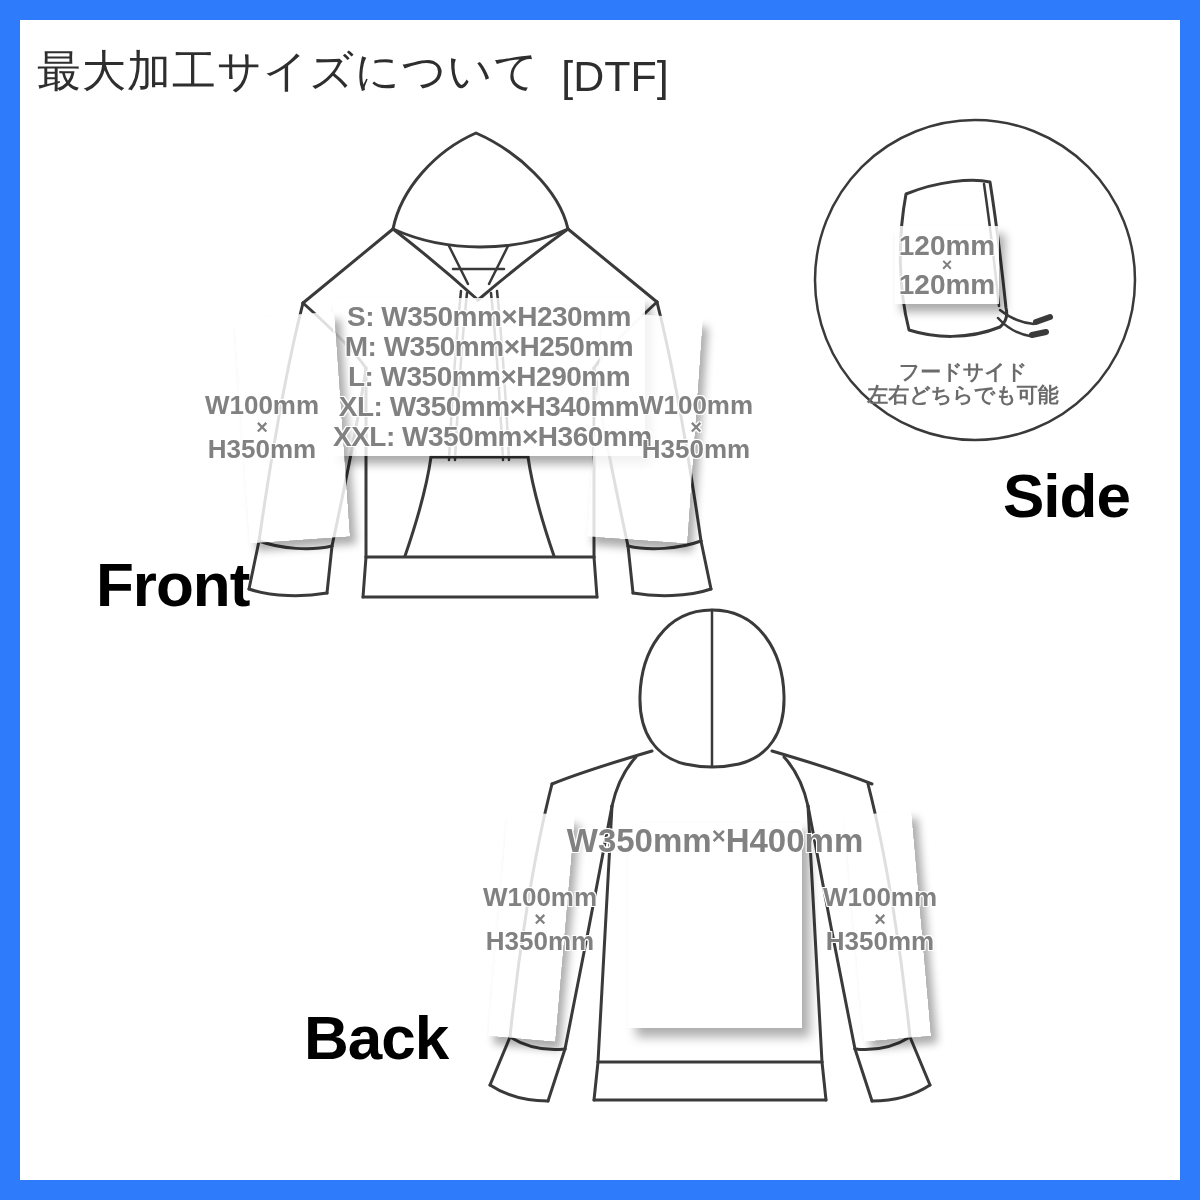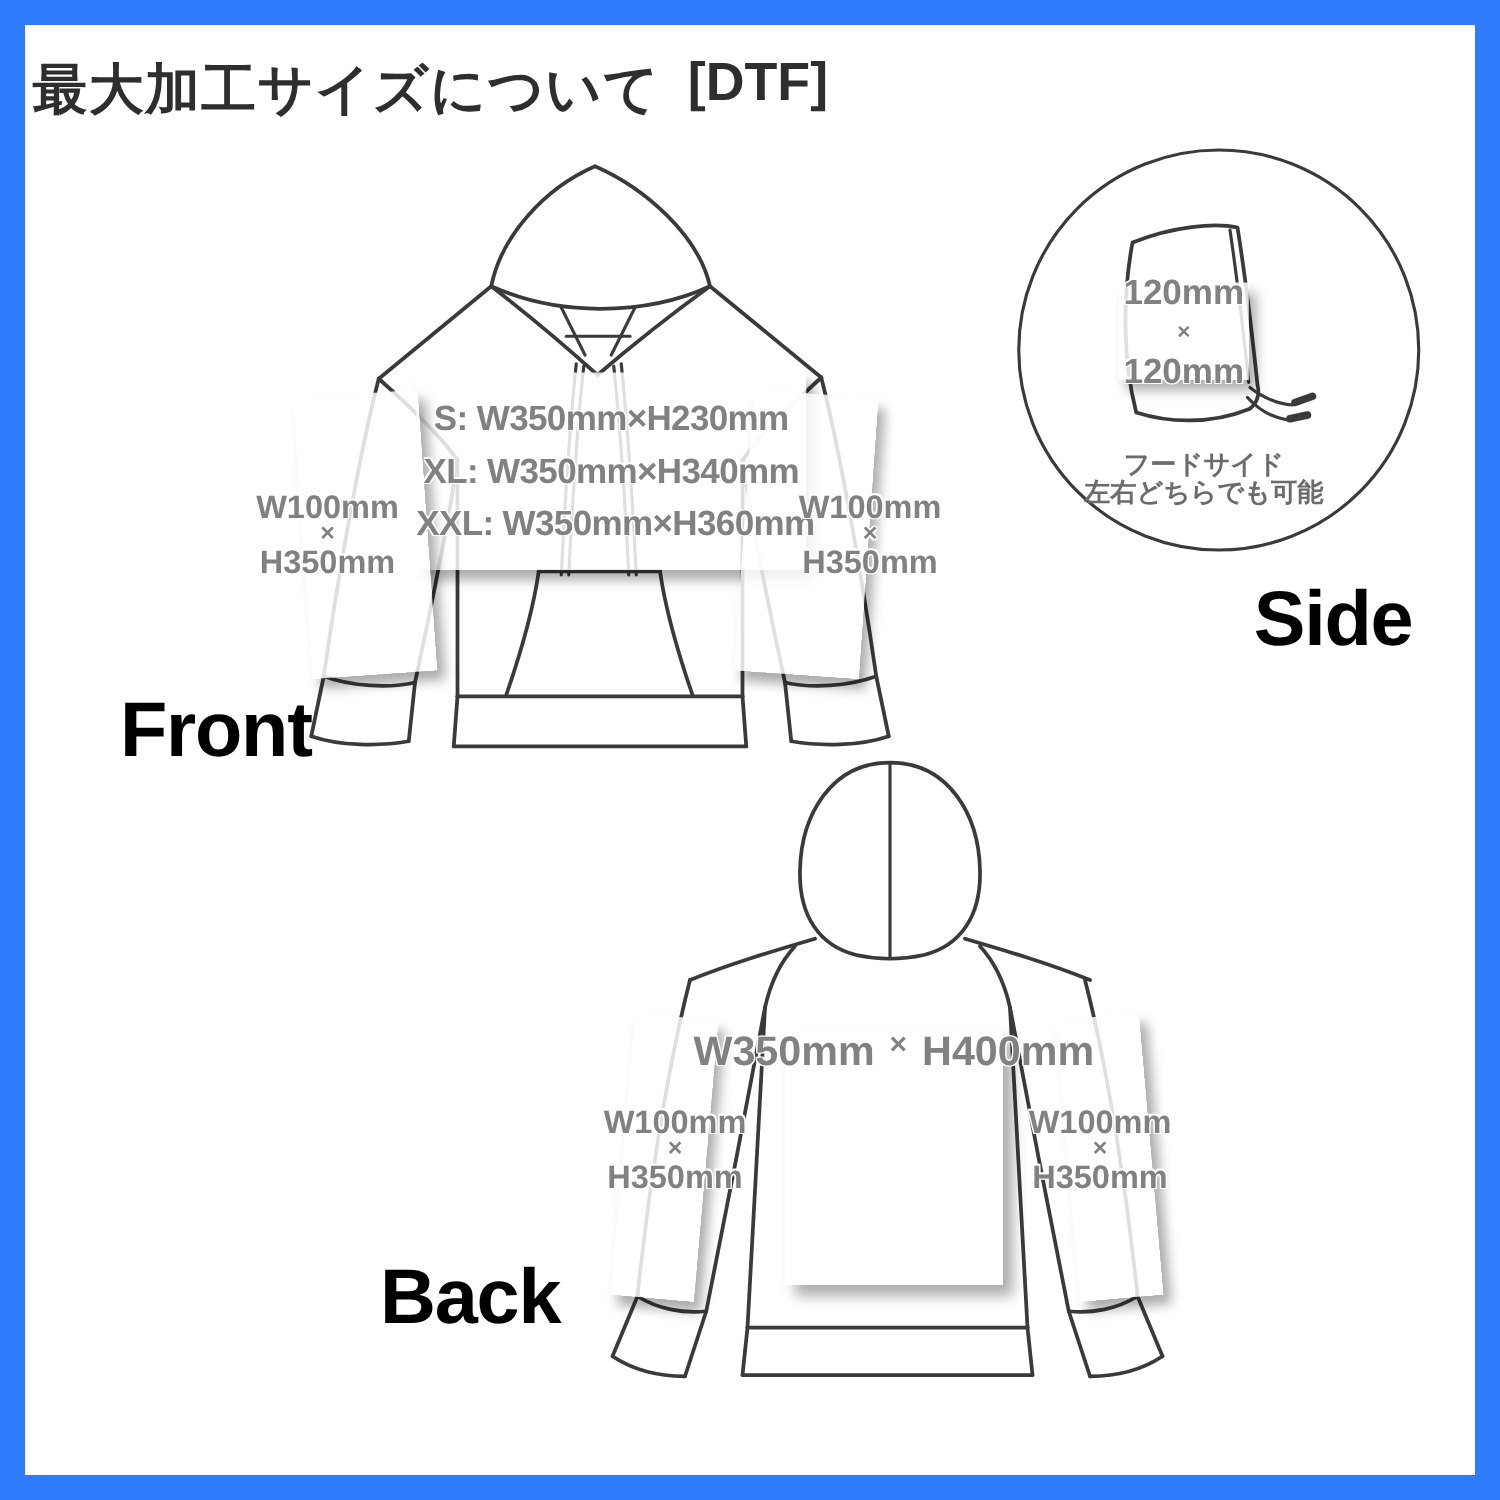--- a/index.html
+++ b/index.html
@@ -11,33 +11,33 @@
   .artwork{position:absolute;left:0;top:0;z-index:1;}
   .artwork path,.artwork circle{fill:none;stroke:var(--c-outline,#3a3a3a);stroke-width:3;stroke-linecap:round;stroke-linejoin:round;}
   .artwork circle{stroke-width:2.5;fill:#fff;}
   .artwork .thin{stroke-width:2.5;}
   .artwork .cord{stroke-width:2.5;}
   .artwork .toggle{stroke-width:6;}
   .plate{
     position:absolute;background:rgba(255,255,255,0.84);
     box-shadow:6px 8px 9px rgba(0,0,0,0.33);z-index:2;
   }
-  .txt{position:absolute;z-index:3;text-align:center;font-weight:bold;gap:12px;}
+  .txt{position:absolute;z-index:3;text-align:center;font-weight:bold;}
   .meas{color:var(--c-measurement-text,#818181);
     text-shadow:-1px -1px 0 #fff,1px -1px 0 #fff,-1px 1px 0 #fff,1px 1px 0 #fff;}
   .size-list{left:333px;top:298px;width:312px;height:158px;display:flex;flex-direction:column;justify-content:center;font-size:28px;line-height:30px;letter-spacing:-0.5px;white-space:nowrap;}
   .sleeve-label{width:132px;font-size:26px;line-height:26px;}
   .sleeve-label .times{font-size:20px;line-height:18px;}
   .side-print{left:895px;top:226px;width:104px;height:78px;display:flex;flex-direction:column;justify-content:center;font-size:28px;line-height:24px;}
   .side-print .times{font-size:18px;line-height:15px;}
   .back-print{left:628px;top:823px;width:174px;height:205px;display:flex;justify-content:center;font-size:33px;line-height:36px;}
   .back-print .times{font-size:24px;line-height:26px;}
   .caption{left:867px;top:360px;width:192px;font-size:21px;line-height:23px;color:var(--c-caption-text,#6b6b6b);}
   .big-label{font-size:62px;line-height:62px;color:var(--c-label-text,#000);z-index:4;letter-spacing:-1px;}
-  .title{position:absolute;left:26px;top:42px;display:flex;align-items:flex-start;gap:22px;z-index:5;color:var(--c-title-text,#2e2e2e);font-weight:bold;}
+  .title{position:absolute;left:37px;top:42px;display:flex;align-items:flex-end;gap:22px;z-index:5;color:var(--c-title-text,#2e2e2e);font-weight:normal;}
   .title .main{font-size:44px;letter-spacing:1px;}
   .title .tag{font-size:43px;}
 </style>
 </head>
 <body>
 
 <div class="canvas">
 
   <svg class="artwork" width="1200" height="1200" viewBox="0 0 1200 1200">
 
@@ -137,20 +137,22 @@
   <div class="plate" style="left:498px;top:813px;width:67px;height:226px;transform:rotate(5deg);"></div>
   <div class="plate" style="left:854px;top:813px;width:67px;height:226px;transform:rotate(-5deg);"></div>
 
   <div class="title">
     <span class="main">最大加工サイズについて</span>
     <span class="tag">[DTF]</span>
   </div>
 
   <div class="txt meas size-list">
     <div>S: W350mm×H230mm</div>
+    <div>M: W350mm×H250mm</div>
+    <div>L: W350mm×H290mm</div>
     <div>XL: W350mm×H340mm</div>
     <div>XXL: W350mm×H360mm</div>
   </div>
 
   <div class="txt meas sleeve-label" style="left:196px;top:392px;">
     <div>W100mm</div>
     <div class="times">×</div>
     <div>H350mm</div>
   </div>
   <div class="txt meas sleeve-label" style="left:630px;top:392px;">

